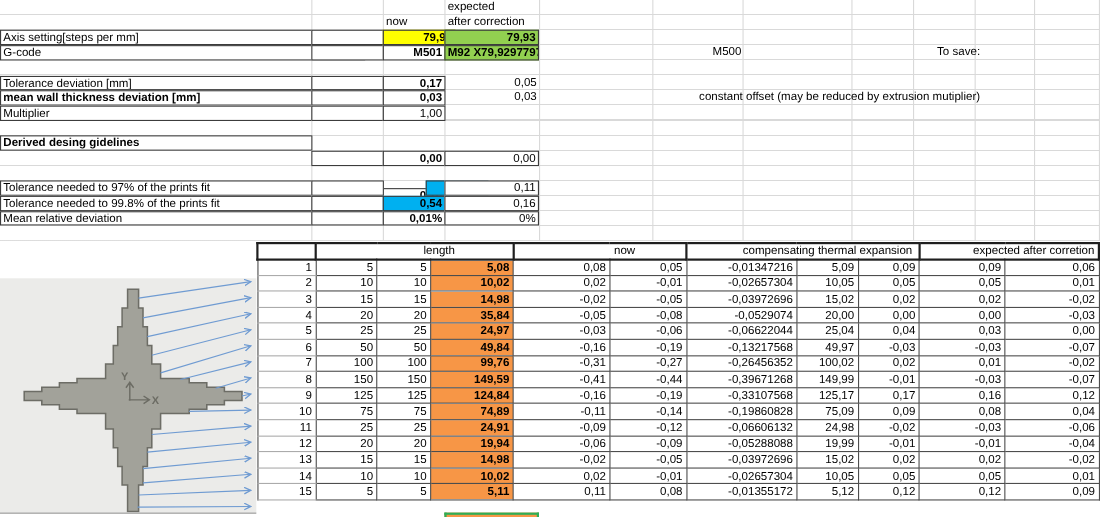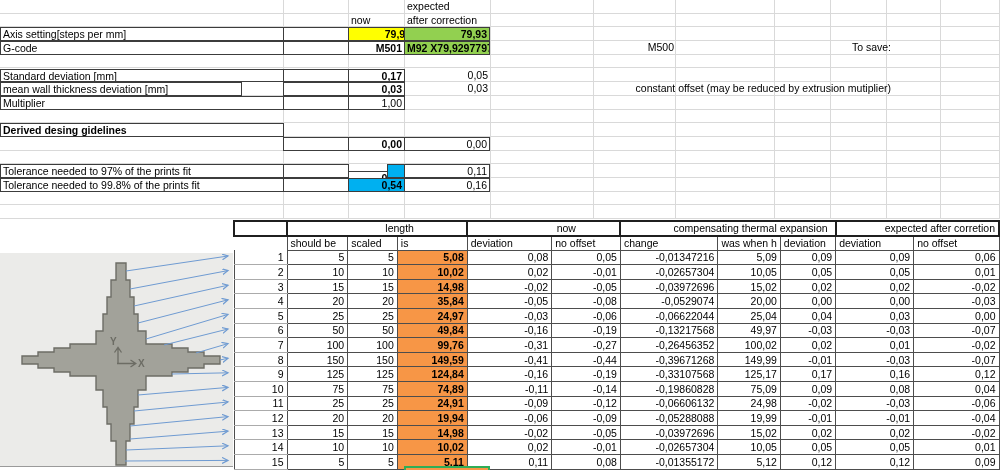--- a/index.html
+++ b/index.html
@@ -71,27 +71,27 @@
       </div>
       <div class="trow" style="top: 41.1px;">
         <div class="tcell box " style="left: 0px; width: 332px;">G-code</div>
         <div class="tcell box" style="left: 283px; width: 66px;"></div>
         <div class="tcell box al b" style="left: 348px; width: 57px;">M501</div>
         <div class="tcell box al b" style="left: 404px; width: 86px; background: rgb(146, 208, 80);">M92 X79,929779707</div>
         <div class="tcell al note" style="left: 493px; width: 400px;">To save:</div>
         <div class="tcell al note" style="left: 596px; width: 80px;">M500</div>
       </div>
       <div class="trow" style="top: 68.5px;">
-        <div class="tcell box " style="left: 0px; width: 284px;">Standard deviation [mm]</div>
+        <div class="tcell box " style="left: 0px; width: 284px;">Tolerance deviation [mm]</div>
         <div class="tcell box" style="left: 283px; width: 66px;"></div>
         <div class="tcell box ar b" style="left: 348px; width: 57px;">0,17</div>
         <div class="tcell ar " style="left: 404px; width: 86px;">0,05</div>
       </div>
       <div class="trow" style="top: 82.2px;">
-        <div class="tcell box " style="left: 0px; width: 242px;">mean wall thickness deviation [mm]</div>
+        <div class="tcell box " style="left: 0px; width: 284px; font-weight: bold;">mean wall thickness deviation [mm]</div>
         <div class="tcell box" style="left: 283px; width: 66px;"></div>
         <div class="tcell box ar b" style="left: 348px; width: 57px;">0,03</div>
         <div class="tcell ar " style="left: 404px; width: 86px;">0,03</div>
         <div class="tcell al note" style="left: 493px; width: 400px;">constant offset (may be reduced by extrusion mutiplier)</div>
       </div>
       <div class="trow" style="top: 95.9px;">
         <div class="tcell box " style="left: 0px; width: 284px;">Multiplier</div>
         <div class="tcell box" style="left: 283px; width: 66px;"></div>
         <div class="tcell box ar " style="left: 348px; width: 57px;">1,00</div>
       </div>
@@ -113,20 +113,26 @@
         <div class="tcell box " style="left: 0px; width: 284px;">Tolerance needed to 97% of the prints fit</div>
         <div class="tcell box" style="left: 283px; width: 66px;"></div>
         <div class="tcell box ar b" style="left: 348px; width: 57px; background: rgb(0, 176, 240); margin-left: 39px;">0,37</div>
         <div class="tcell box ar " style="left: 404px; width: 86px;">0,11</div>
       </div>
       <div class="trow" style="top: 178.1px;">
         <div class="tcell box " style="left: 0px; width: 284px;">Tolerance needed to 99.8% of the prints fit</div>
         <div class="tcell box" style="left: 283px; width: 66px;"></div>
         <div class="tcell box ar b" style="left: 348px; width: 57px; background: rgb(0, 176, 240);">0,54</div>
         <div class="tcell box ar " style="left: 404px; width: 86px;">0,16</div>
+      </div>
+      <div class="trow" style="top: 191.8px;">
+        <div class="tcell box " style="left: 0px; width: 284px;">Mean relative deviation</div>
+        <div class="tcell box" style="left: 283px; width: 66px;"></div>
+        <div class="tcell box ar b" style="left: 348px; width: 57px;">0,01%</div>
+        <div class="tcell box ar " style="left: 404px; width: 86px;">0%</div>
       </div>
     </div>
 
   <div class="figure">
     <svg width="233" height="213" viewBox="0 0 233 213">
       <defs>
         <marker id="ah" markerWidth="9" markerHeight="8" refX="6" refY="3" orient="auto">
           <path d="M0,0 L6,3 L0,6" fill="none" stroke="#6f9bd2" stroke-width="1.2"></path>
         </marker>
       </defs>
@@ -173,33 +179,20 @@
     </colgroup>
     <tbody id="meas-body">
         <tr class="grp">
           <th class="blank"></th>
           <th colspan="3">length</th>
           <th colspan="2">now</th>
           <th colspan="3">compensating thermal expansion</th>
           <th colspan="2">expected after corretion</th>
         </tr>
         <tr>
-          <th class="blank"></th>
-          <th>should be</th>
-          <th>scaled</th>
-          <th>is</th>
-          <th>deviation</th>
-          <th>no offset</th>
-          <th>change</th>
-          <th>was when h</th>
-          <th>deviation</th>
-          <th>deviation</th>
-          <th>no offset</th>
-        </tr>
-        <tr>
           <td class="num">1</td>
           <td>5</td>
           <td>5</td>
           <td class="is">5,08</td>
           <td>0,08</td>
           <td>0,05</td>
           <td>-0,01347216</td>
           <td>5,09</td>
           <td>0,09</td>
           <td>0,09</td>

